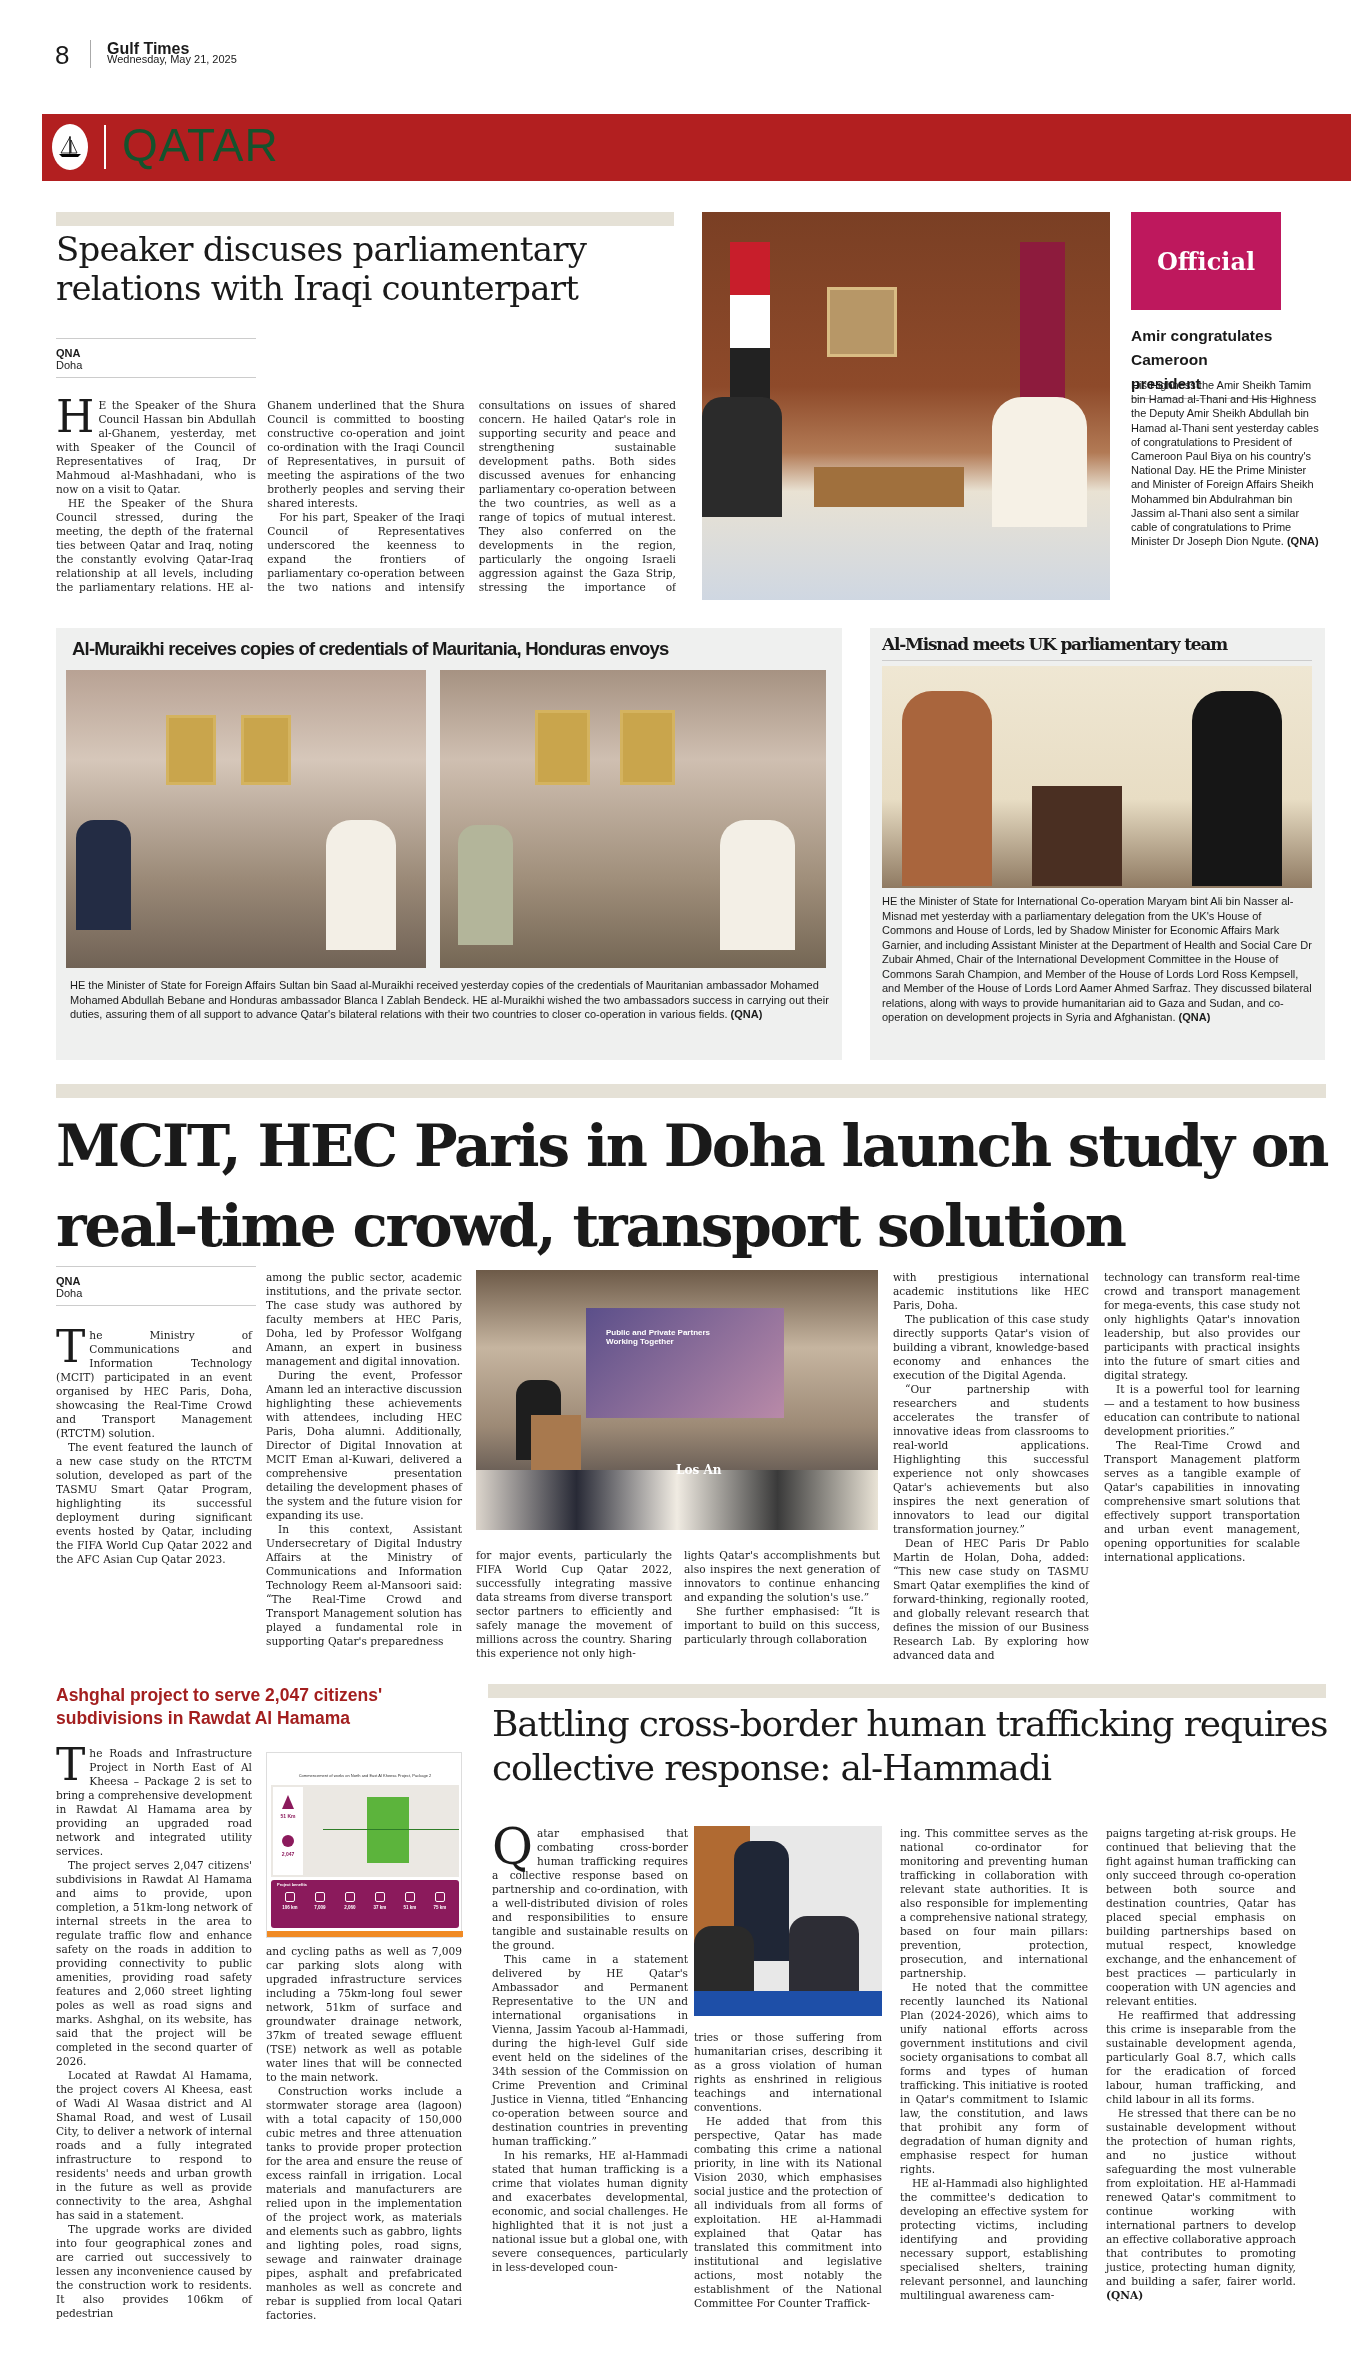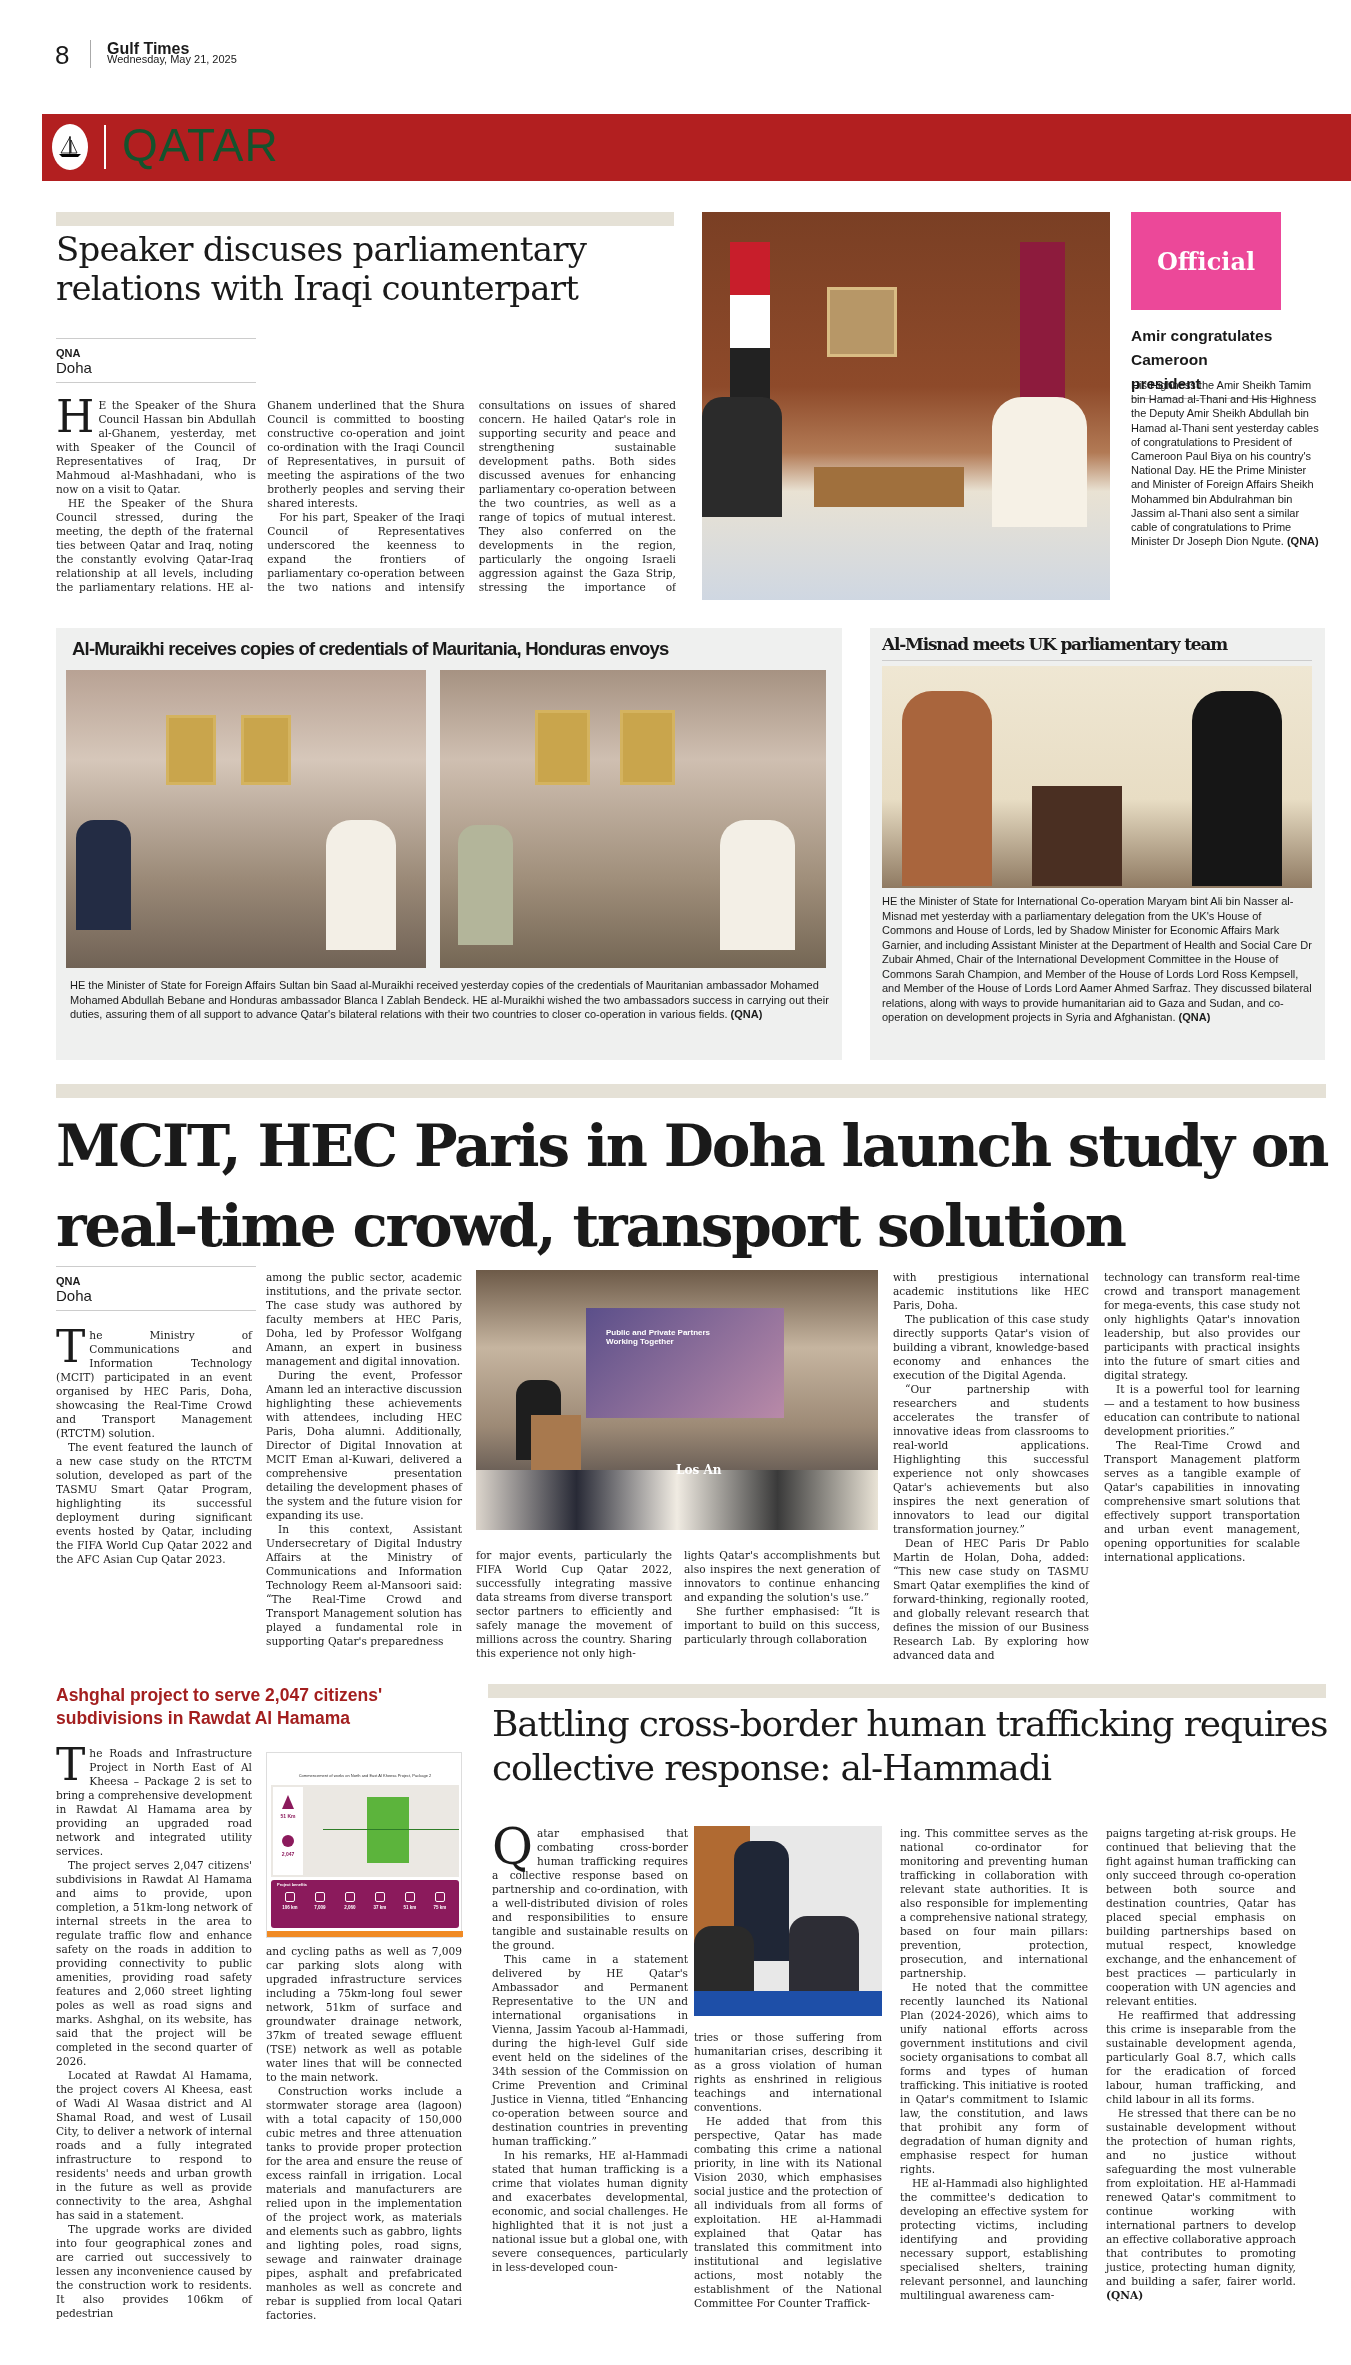--- a/index.html
+++ b/index.html
@@ -22,21 +22,21 @@
   .tan-bar { background: #e5e1d6; }
   .grey-box { background: #eff0ef; }
 
   .body-text { font-family: "DejaVu Serif", serif; font-size: 10.6px; line-height: 14px; text-align: justify; hyphens: auto; color: #1b1b1b; }
   .body-text p { text-indent: 12px; }
   .body-text p.first { text-indent: 0; }
   .dropcap { float: left; font-size: 44px; line-height: 38px; padding-right: 4px; font-family: "DejaVu Serif", serif; }
 
   .byline-box { border-top: 1px solid #ccc; border-bottom: 1px solid #ccc; padding: 8px 0 6px 0; }
   .byline-src { font-family: "Liberation Sans", sans-serif; font-weight: bold; font-size: 11px; }
-  .byline-loc { font-family: "Liberation Sans", sans-serif; font-size: 15px; }
+  .byline-loc { font-family: "Liberation Sans", sans-serif; font-size: 11px; }
 
   .photo { overflow: hidden; }
   .sans-cap { font-family: "Liberation Sans", sans-serif; font-size: 11px; line-height: 14.5px; color: #1b1b1b; }
 </style>
 </head>
 <body>
 
 <div class="abs pnum">8</div>
 <div class="abs pdiv"></div>
 <div class="abs pub">Gulf Times</div>
@@ -75,21 +75,21 @@
 
 <div class="abs photo" style="left:702px;top:212px;width:408px;height:388px;background:linear-gradient(180deg,#7a3f24 0%,#8e4a2a 45%,#b27a55 62%,#e9e2d3 72%,#cfd7e2 100%);">
   <div class="abs" style="left:125px;top:75px;width:70px;height:70px;background:#b79767;border:3px solid #d9bc84;"></div>
   <div class="abs" style="left:28px;top:30px;width:40px;height:160px;background:linear-gradient(180deg,#c81e2b 0 33%,#fff 33% 66%,#222 66%);"></div>
   <div class="abs" style="left:318px;top:30px;width:45px;height:165px;background:#8d1b3d;"></div>
   <div class="abs" style="left:0;top:185px;width:80px;height:120px;background:#2b2b2b;border-radius:20px 20px 0 0;"></div>
   <div class="abs" style="left:290px;top:185px;width:95px;height:130px;background:#f6f1e6;border-radius:30px 30px 0 0;"></div>
   <div class="abs" style="left:112px;top:255px;width:150px;height:40px;background:#a0703d;"></div>
 </div>
 
-<div class="abs" style="left:1131px;top:212px;width:150px;height:98px;background:#ec4899;display:flex;align-items:center;justify-content:center;">
+<div class="abs" style="left:1131px;top:212px;width:150px;height:98px;background:#be185d;display:flex;align-items:center;justify-content:center;">
   <span style="color:#fff;font-family:'DejaVu Serif',serif;font-weight:bold;font-size:24px;">Official</span>
 </div>
 <div class="abs sans" style="left:1131px;top:324px;width:150px;font-weight:bold;font-size:15.5px;line-height:24px;border-bottom:1px solid #bbb;padding-bottom:2px;">Amir congratulates Cameroon president</div>
 <div class="abs sans" style="left:1131px;top:378px;width:190px;font-size:11px;line-height:14.2px;">
   <span>His Highness the Amir Sheikh Tamim bin Hamad al-Thani and His Highness the Deputy Amir Sheikh Abdullah bin Hamad al-Thani sent yesterday cables of congratulations to President of Cameroon Paul Biya on his country's National Day. HE the Prime Minister and Minister of Foreign Affairs Sheikh Mohammed bin Abdulrahman bin Jassim al-Thani also sent a similar cable of congratulations to Prime Minister Dr Joseph Dion Ngute.</span>
   <b>(QNA)</b>
 </div>
 
 <div class="abs grey-box" style="left:56px;top:628px;width:786px;height:432px;"></div>
 <div class="abs cond" style="left:72px;top:638px;width:760px;font-weight:bold;font-size:18.5px;letter-spacing:-0.8px;">Al-Muraikhi receives copies of credentials of Mauritania, Honduras envoys</div>

